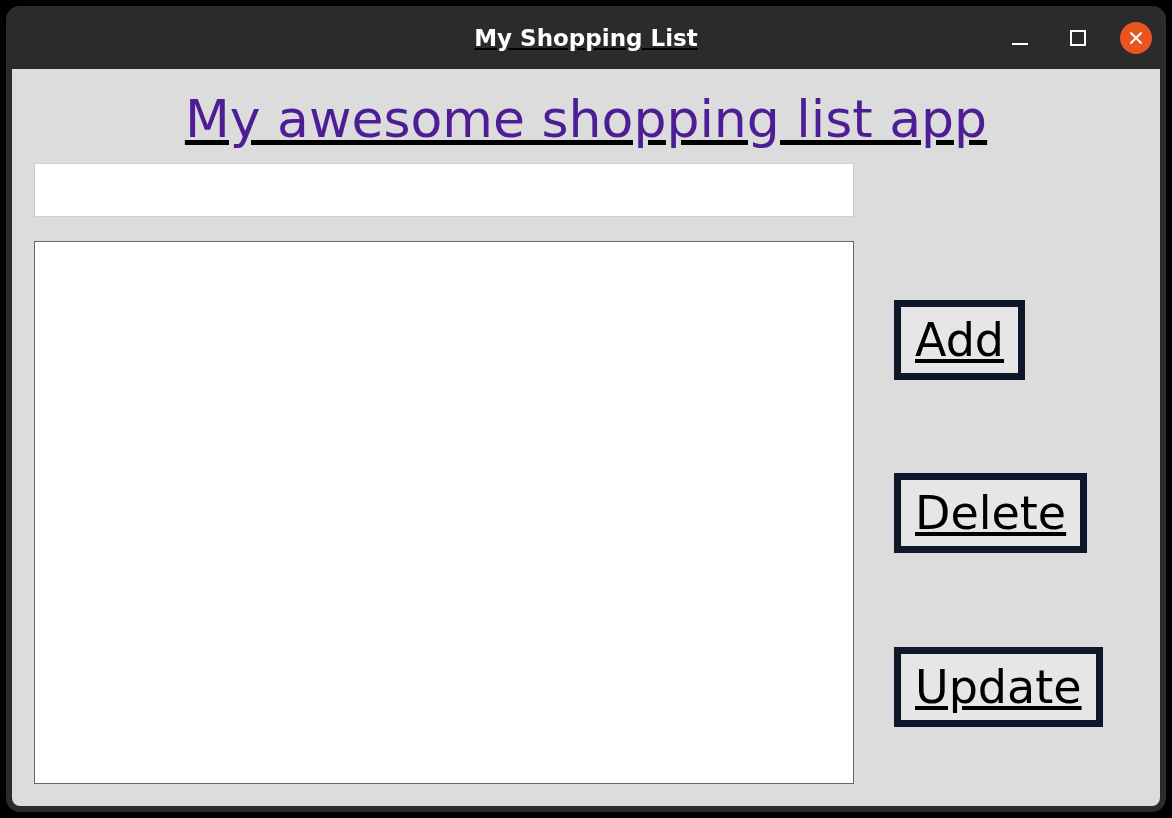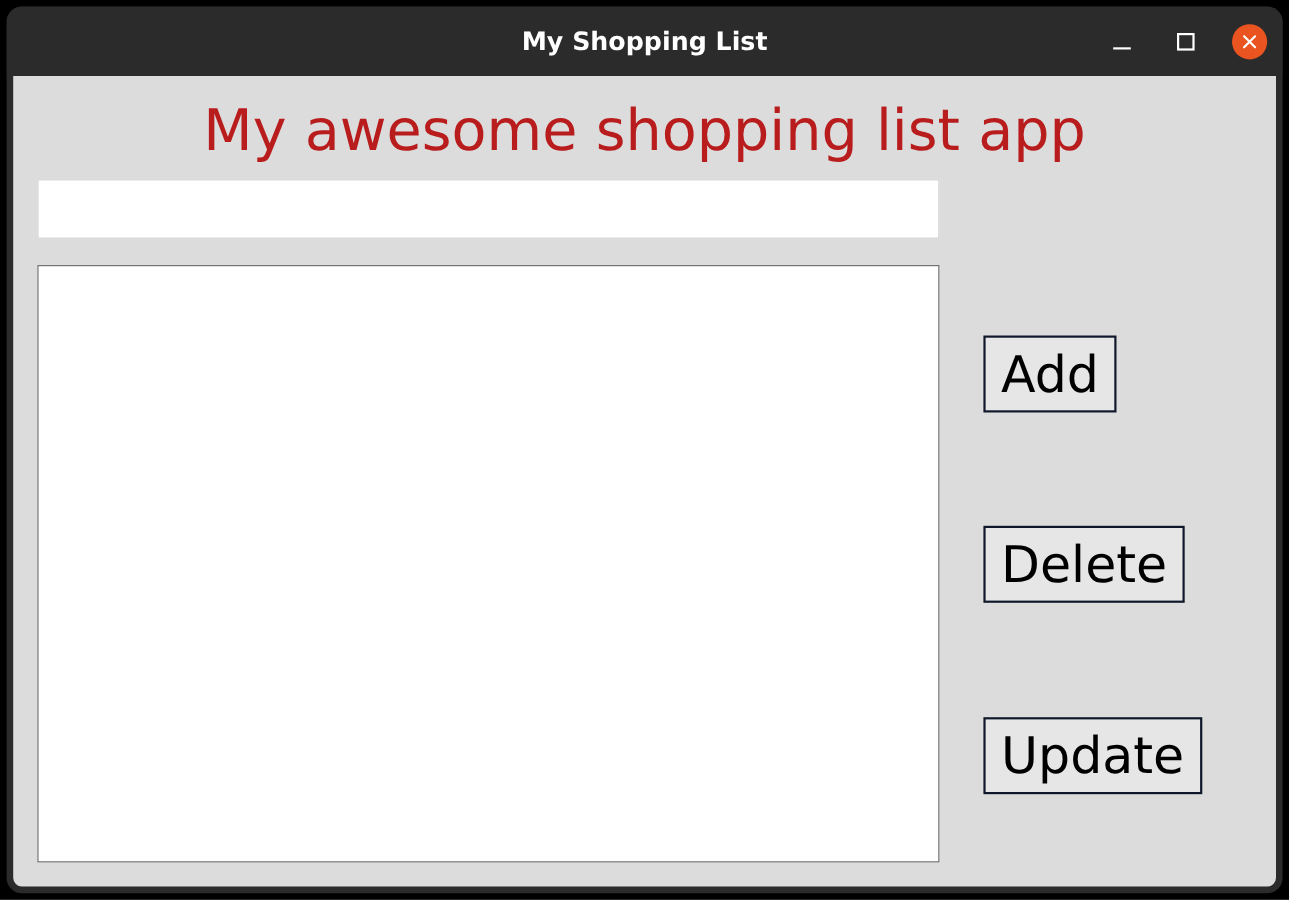--- a/index.html
+++ b/index.html
@@ -18,20 +18,21 @@
     }
     .window-frame {
       width: 1160px;
       height: 806px;
       background: #2b2b2b;
       border-radius: 14px;
       overflow: hidden;
       display: flex;
       flex-direction: column;
       position: relative;
+      text-decoration: underline;
     }
     .titlebar {
       height: 63px;
       background: #2b2b2b;
       display: flex;
       align-items: center;
       justify-content: center;
       position: relative;
       flex-shrink: 0;
     }
@@ -69,21 +70,21 @@
       background: #dcdcdc;
       padding: 12px 22px 22px 22px;
       display: flex;
       flex-direction: column;
       margin: 0 6px 6px 6px;
       border-radius: 0 0 8px 8px;
     }
     .app-heading {
       font-size: 52px;
       font-weight: 400;
-      color: #b91c1c;
+      color: #4c1d95;
       text-align: center;
       margin: 8px 0 14px 0;
       letter-spacing: 0px;
     }
     .main-row {
       flex: 1;
       display: flex;
       gap: 40px;
     }
     .left-col {
@@ -112,21 +113,21 @@
       flex: 1;
       display: flex;
       flex-direction: column;
       justify-content: space-around;
       align-items: flex-start;
       padding-top: 90px;
       padding-bottom: 10px;
     }
     .action-button {
       background: #e6e6e6;
-      border: 2px solid #0f172a;
+      border: 7px solid #0f172a;
       font-size: 46px;
       font-weight: 400;
       color: #000;
       padding: 6px 14px;
       cursor: pointer;
       font-family: inherit;
       text-align: center;
     }
   </style>
 </head>

